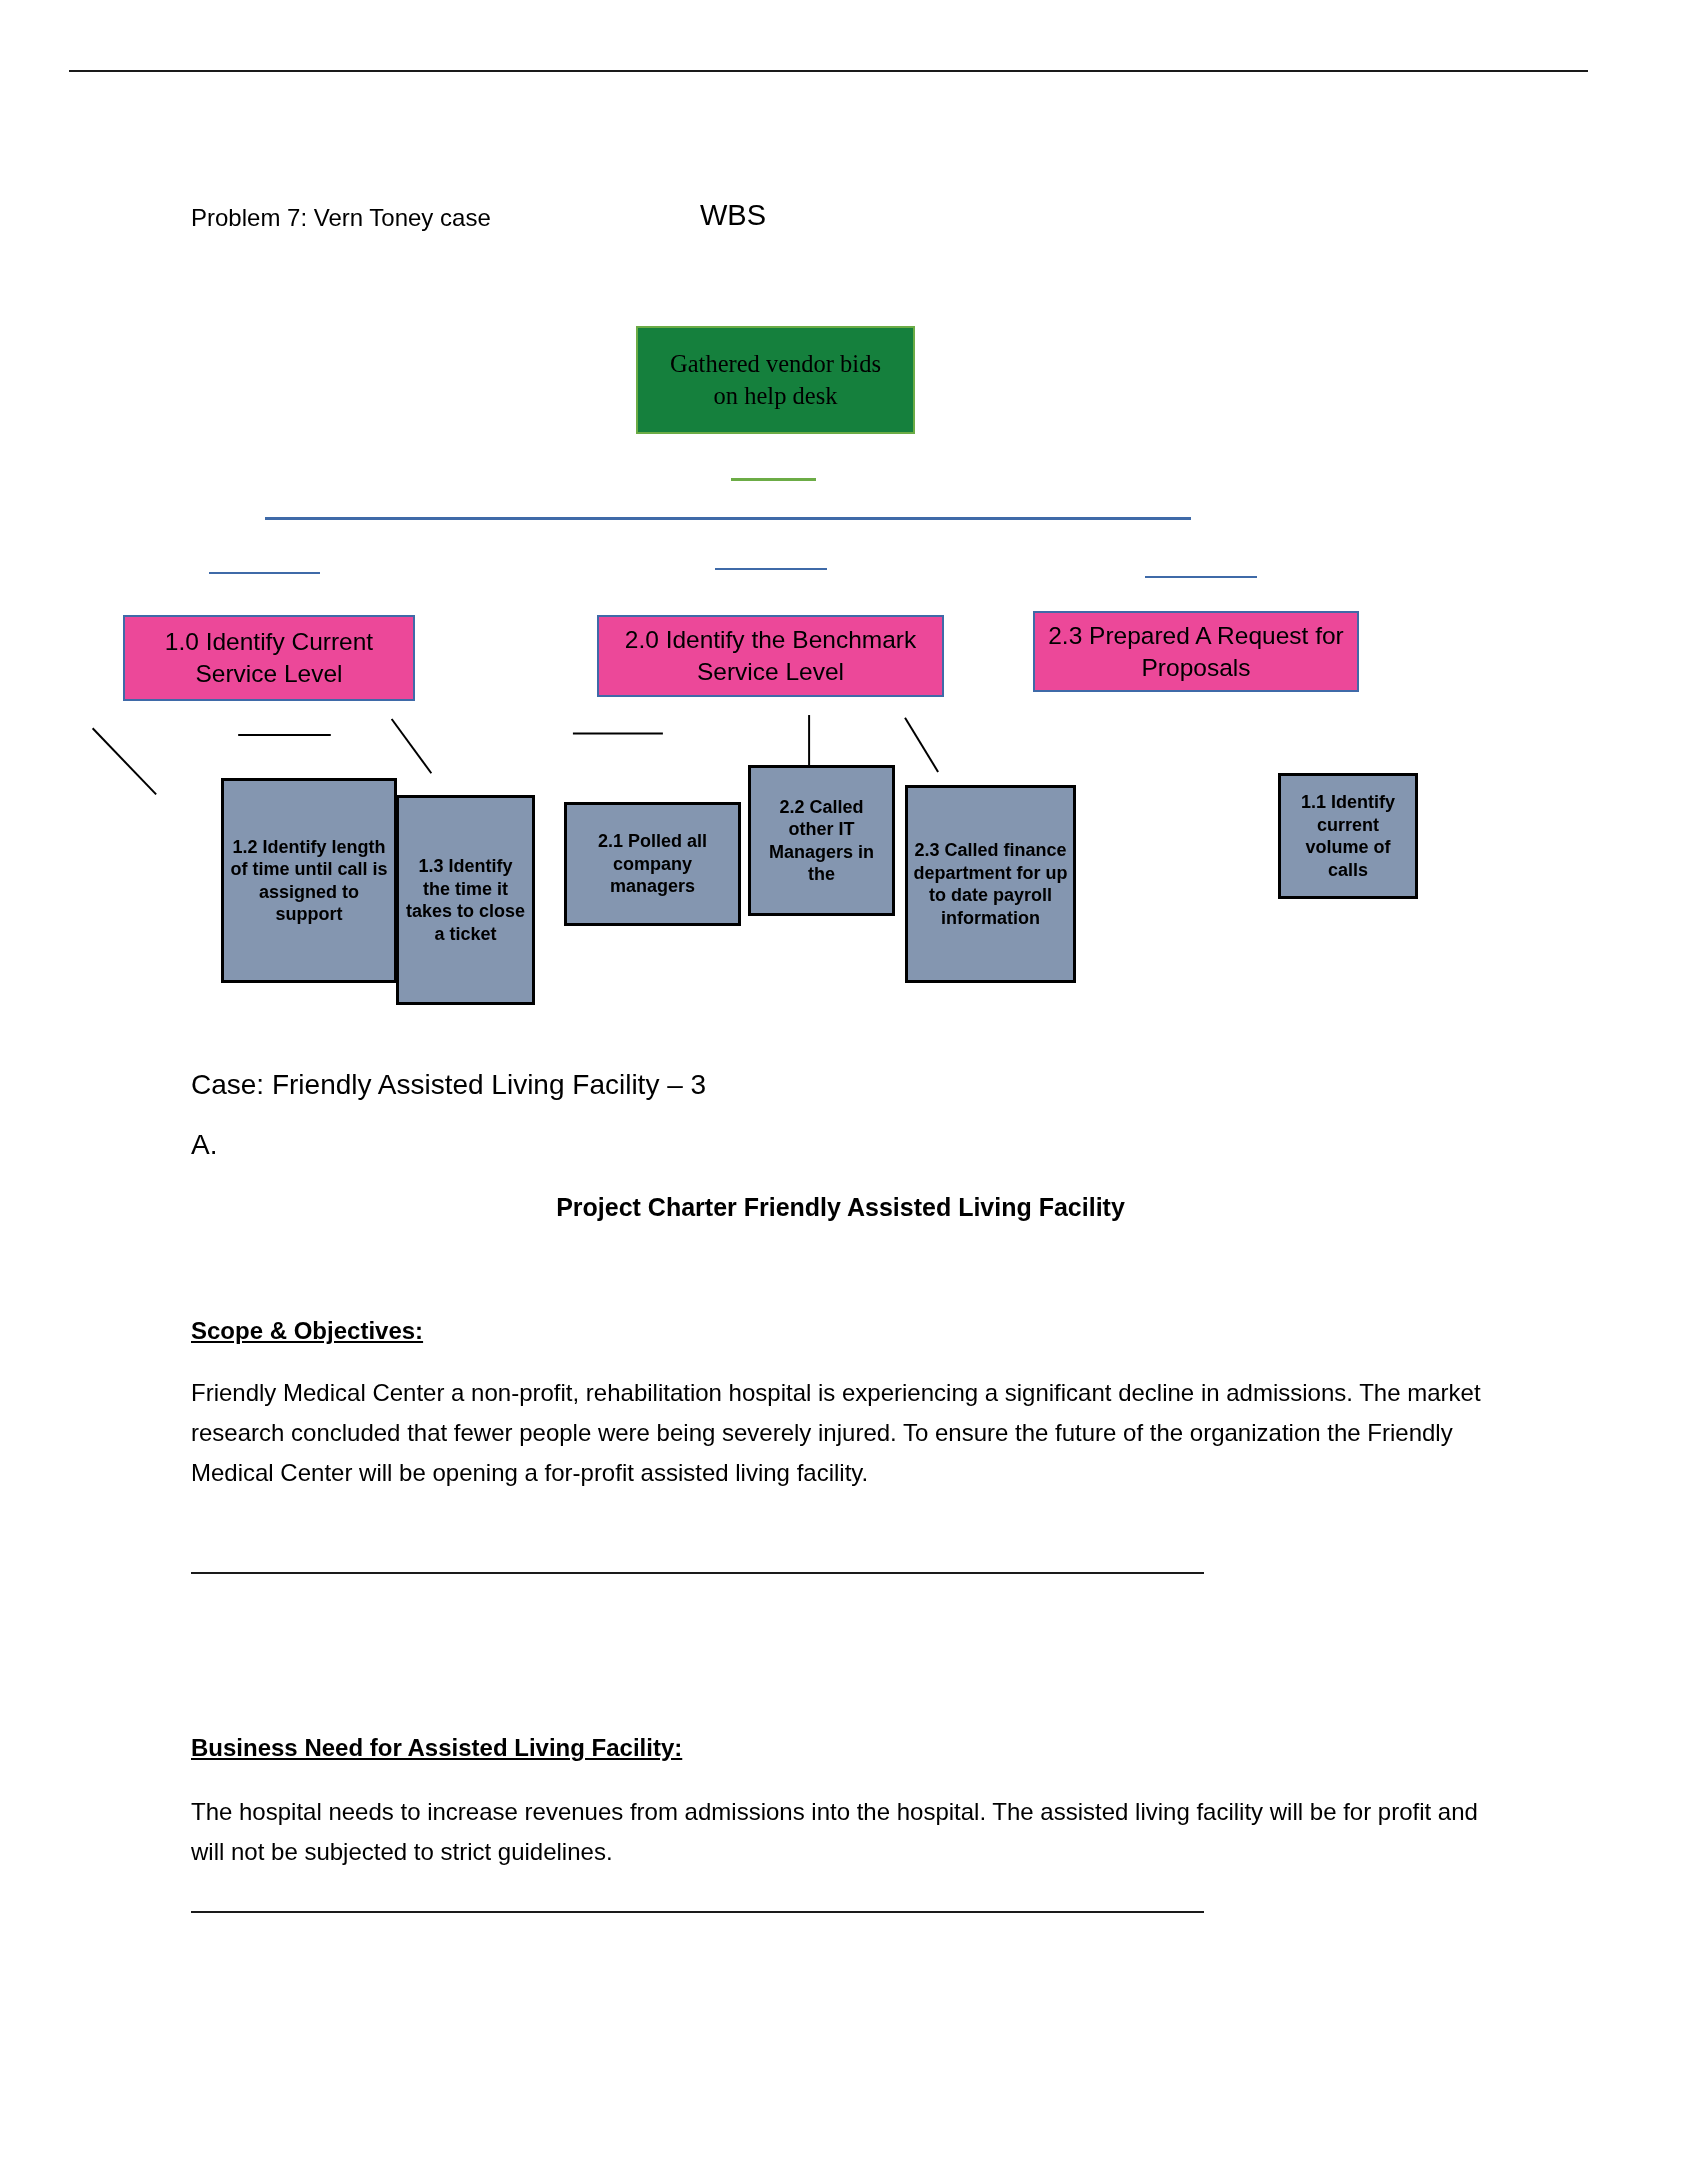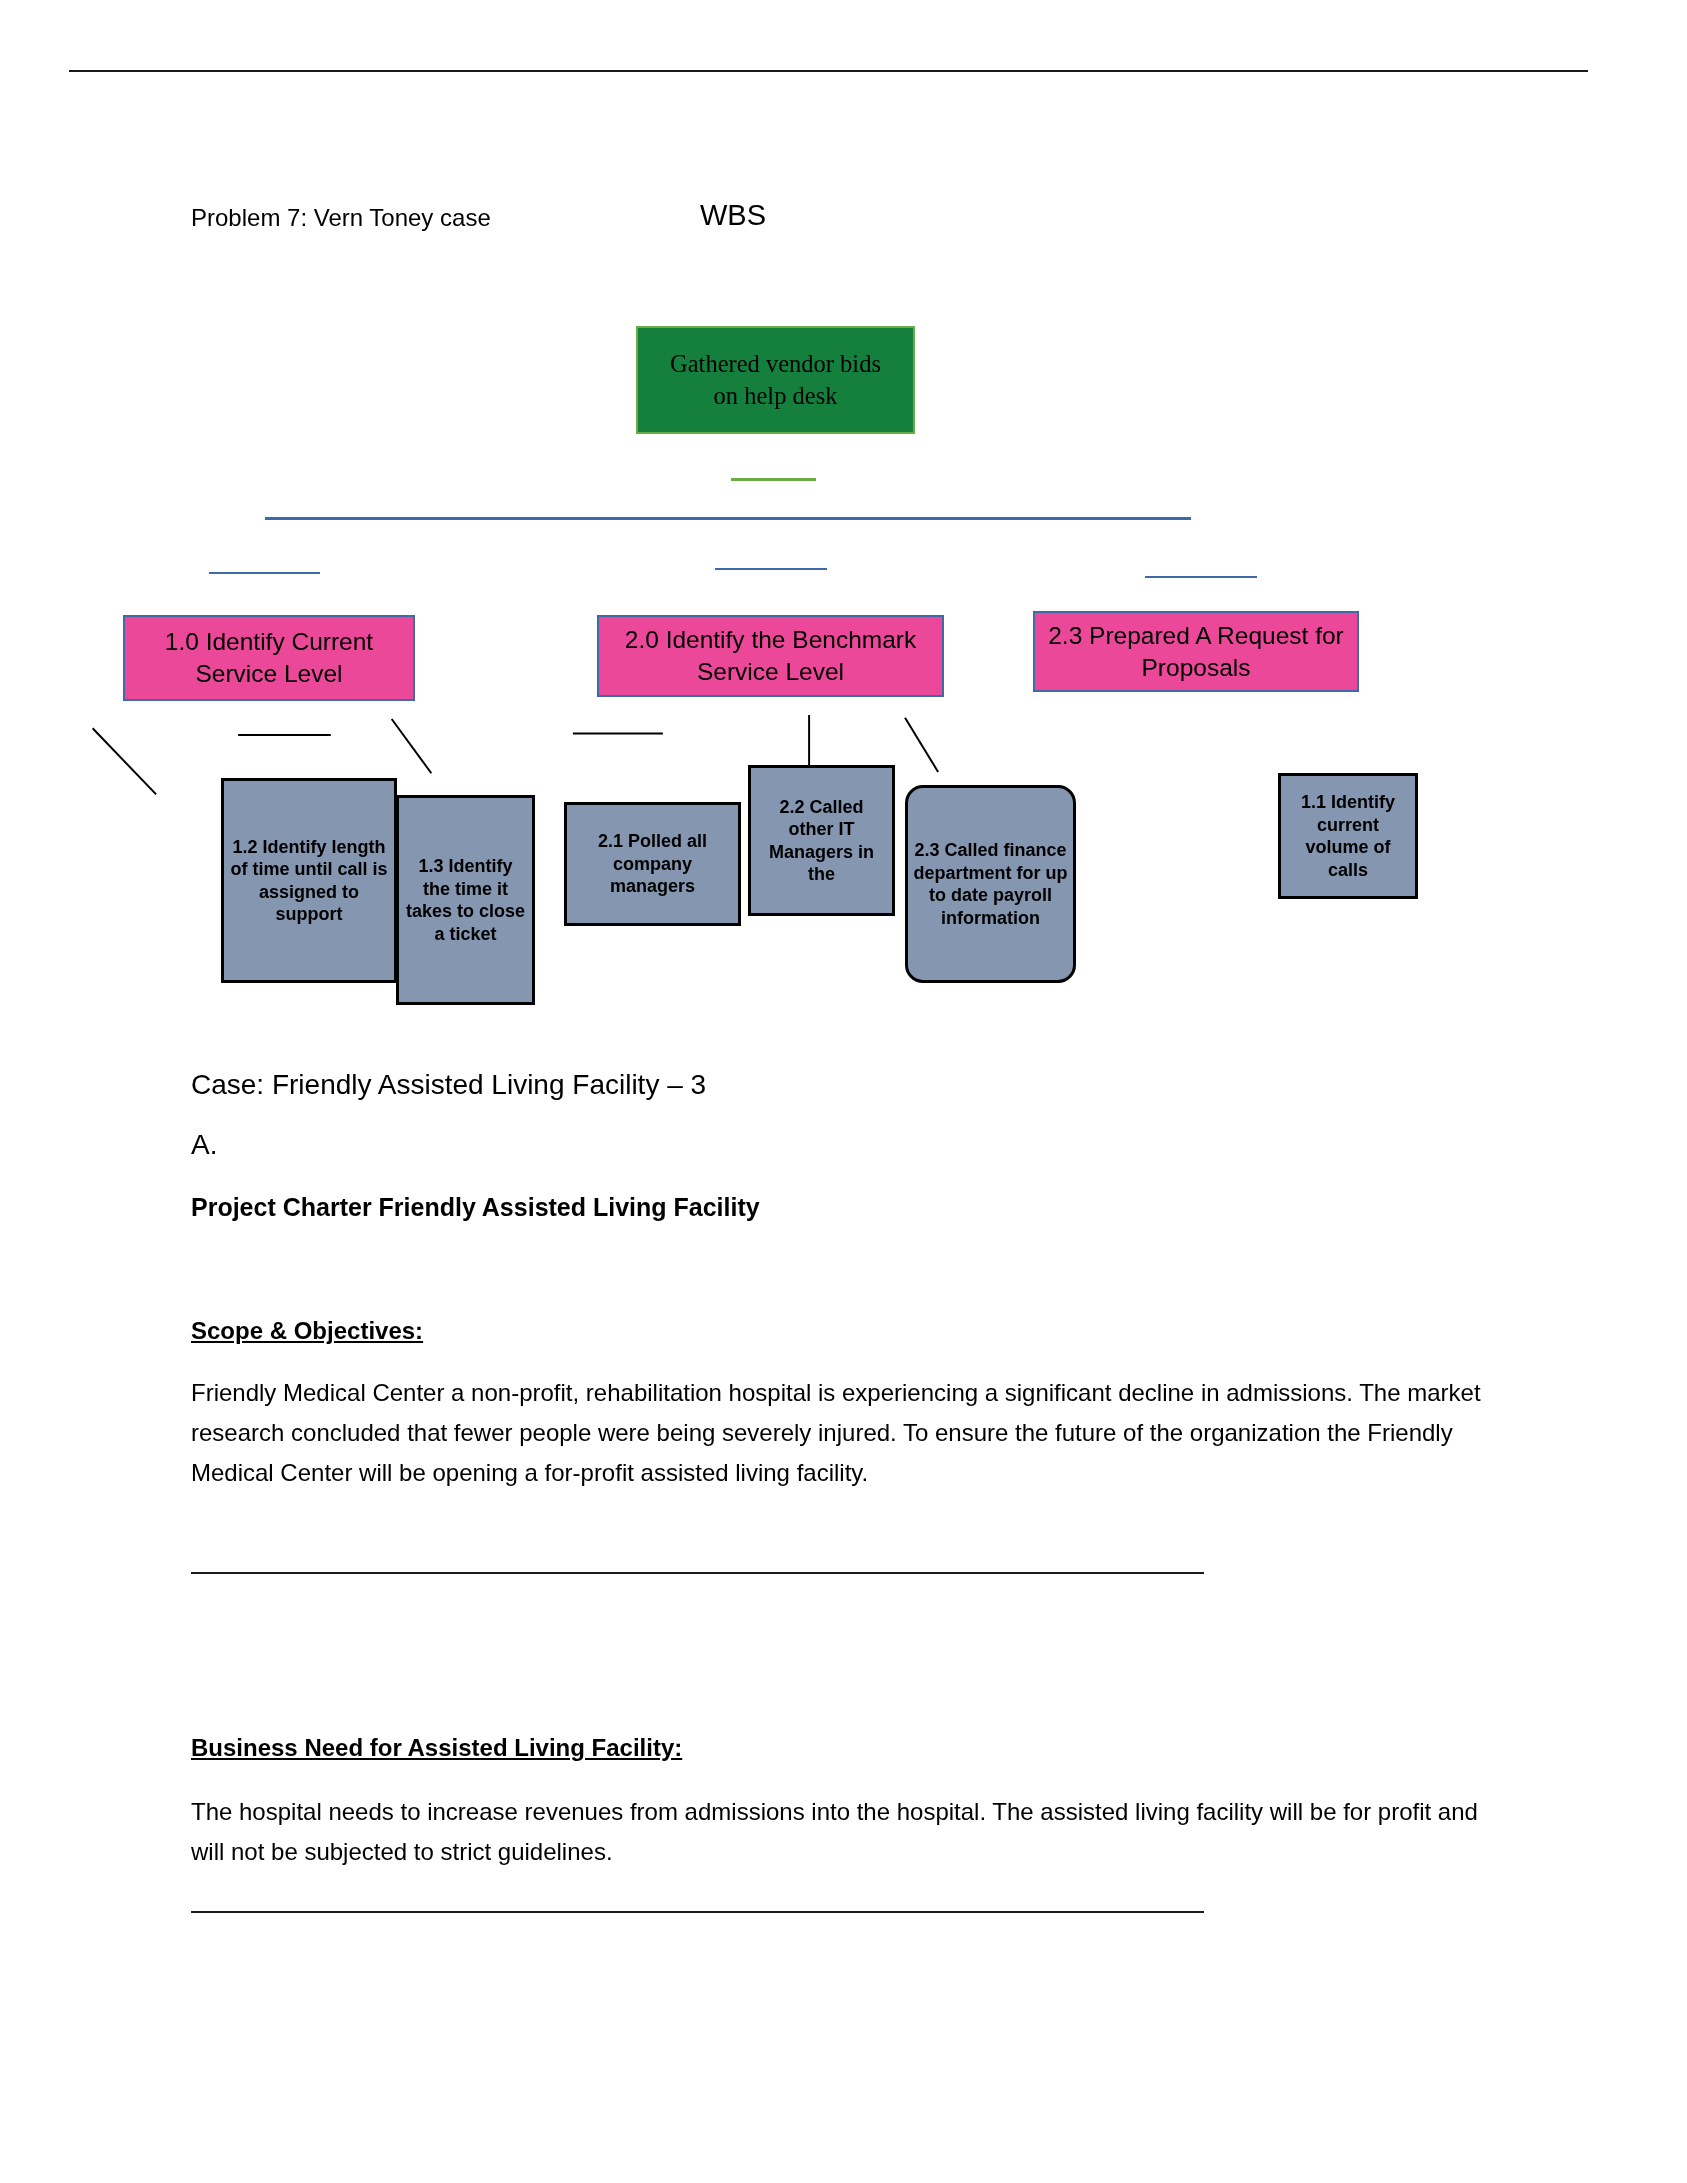--- a/index.html
+++ b/index.html
@@ -134,20 +134,21 @@
     left: 191px;
     width: 1299px;
     font-size: 24px;
     line-height: 40px;
     text-align: left;
   }
   .center-head {
     position: absolute;
     left: 191px;
     width: 1299px;
+    text-align: center;
     font-size: 25px;
     line-height: 33px;
     font-weight: bold;
   }
   .section-head {
     position: absolute;
     left: 191px;
     font-size: 24px;
     line-height: 32px;
     font-weight: bold;
@@ -218,21 +219,21 @@
     </div>
 
     <div class="node node-l2" style="left:564px; top:802px; width:177px; height:124px;">
       <span>2.1 Polled all company managers</span>
     </div>
 
     <div class="node node-l2" style="left:748px; top:765px; width:147px; height:151px;">
       <span>2.2 Called other IT Managers in the</span>
     </div>
 
-    <div class="node node-l2" style="left:905px; top:785px; width:171px; height:198px;border-radius:18px;">
+    <div class="node node-l2" style="left:905px; top:785px; width:171px; height:198px;">
       <span>2.3 Called finance department for up to date payroll information</span>
     </div>
 
     <div class="node node-l2" style="left:1278px; top:773px; width:140px; height:126px;">
       <span>1.1 Identify current volume of calls</span>
     </div>
 
   </div>
 
   <div class="body-text" style="top:1065px;">Case: Friendly Assisted Living Facility – 3</div>

